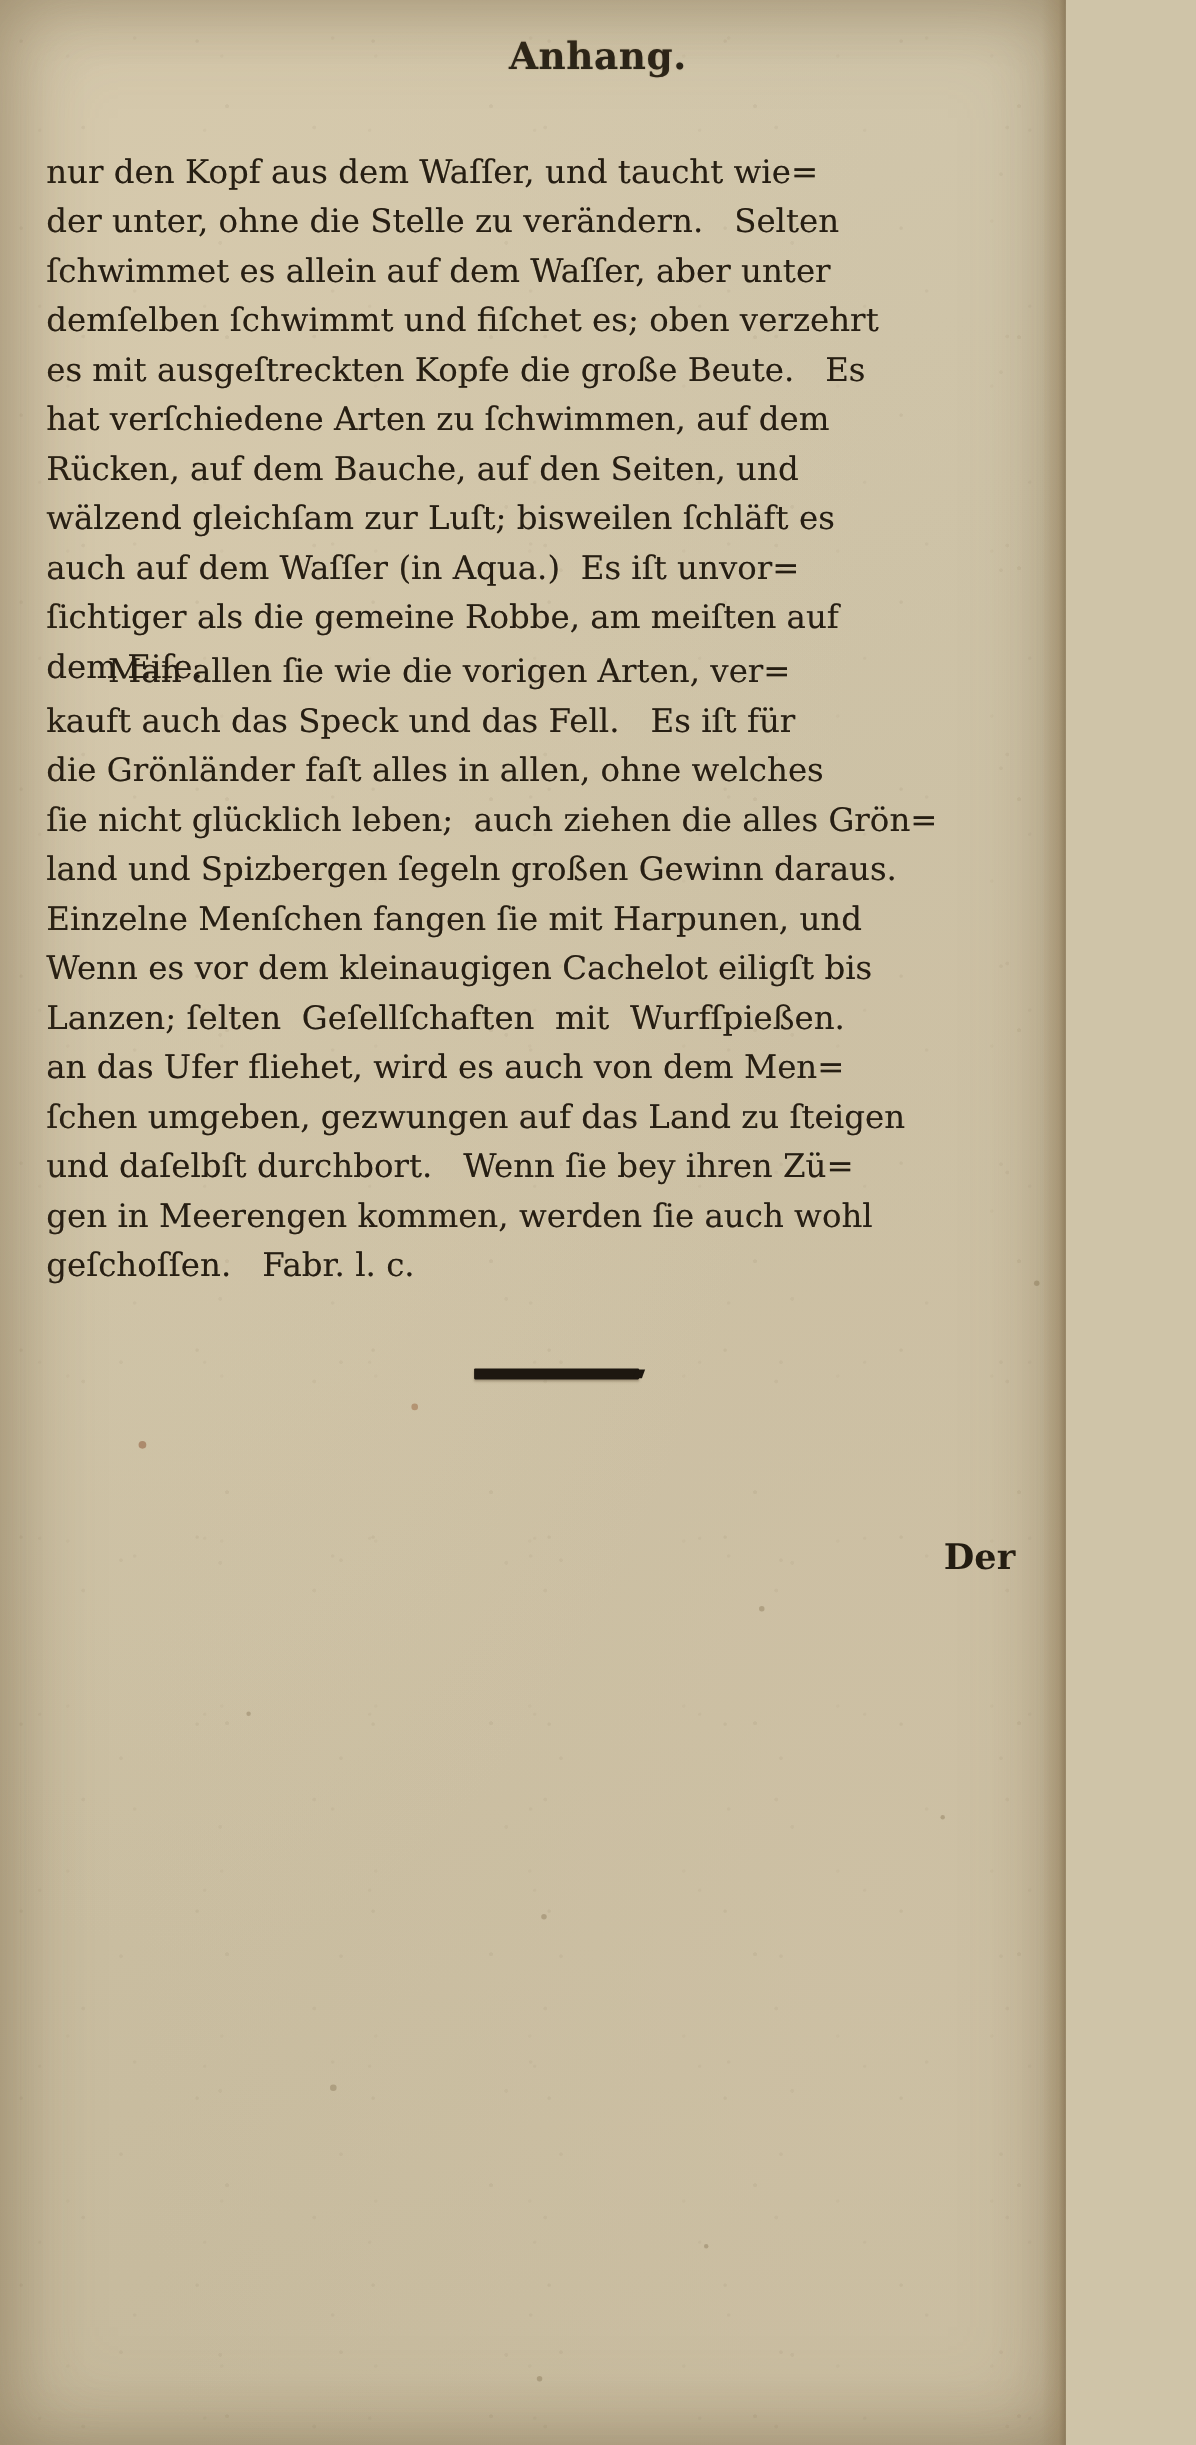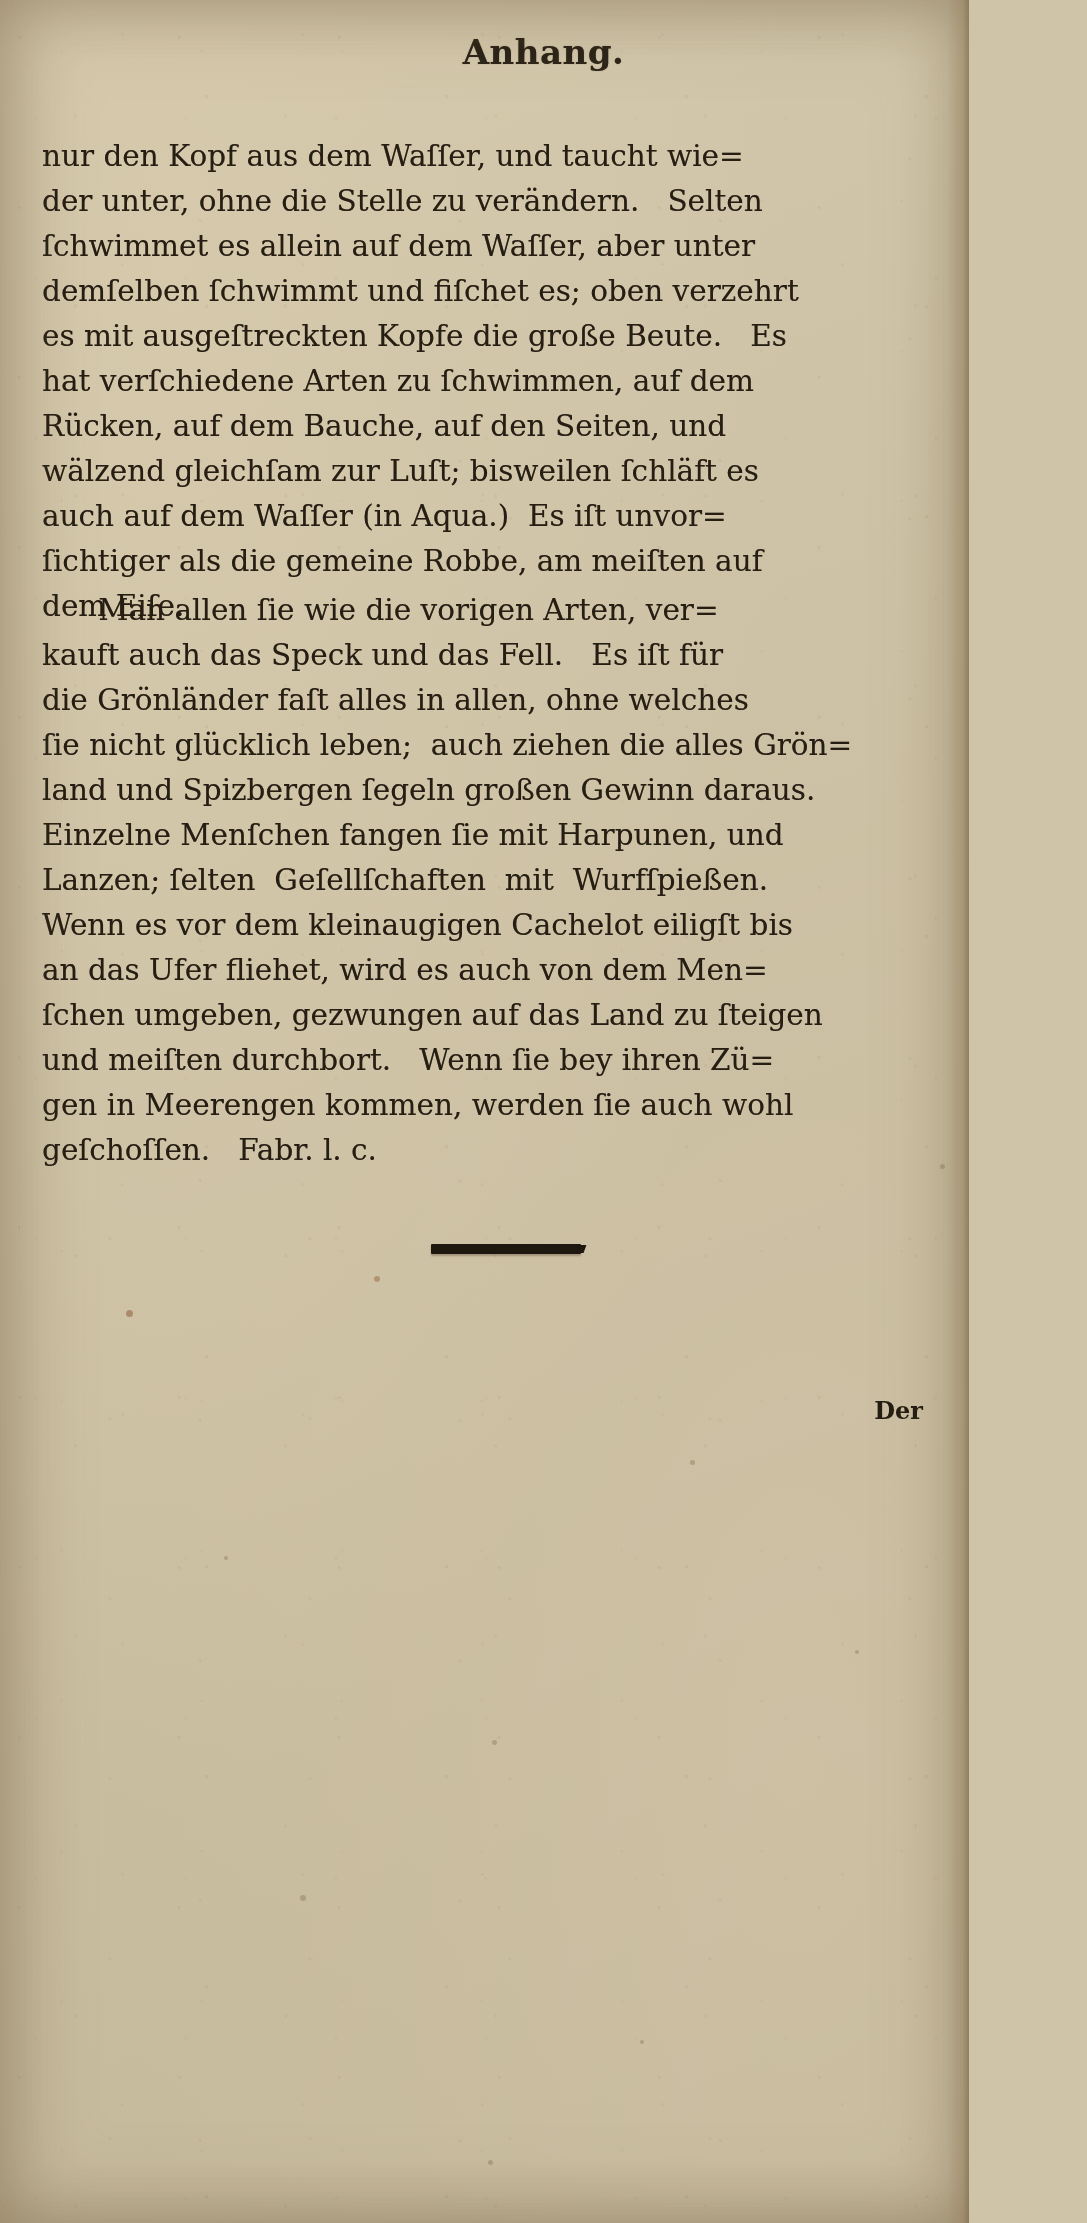--- a/index.html
+++ b/index.html
@@ -142,21 +142,21 @@
     transform: skewX(-20deg);
   }
 
   
   .catchword {
     position: absolute;
     right: 46px;
     top: 1396px;
     font-family: "DejaVu Serif", serif;
     font-weight: bold;
-    font-size: 24px;
+    font-size: 32px;
     color: #241d12;
   }
 
   
   .speck {
     position: absolute;
     border-radius: 50%;
     background: rgba(110,88,55,0.30);
     pointer-events: none;
   }
@@ -198,25 +198,25 @@
     <span class="ln">dem Eiſe.</span>
   </div>
 
   <div class="body-block para" id="para2">
     <span class="ln">      Man allen ſie wie die vorigen Arten, ver=</span>
     <span class="ln">kauft auch das Speck und das Fell.   Es iſt für</span>
     <span class="ln">die Grönländer faſt alles in allen, ohne welches</span>
     <span class="ln">ſie nicht glücklich leben;  auch ziehen die alles Grön=</span>
     <span class="ln">land und Spizbergen ſegeln großen Gewinn daraus.</span>
     <span class="ln">Einzelne Menſchen fangen ſie mit Harpunen, und</span>
+    <span class="ln">Wenn es vor dem kleinaugigen Cachelot eiligſt bis</span>
     <span class="ln">Lanzen; ſelten  Geſellſchaften  mit  Wurfſpießen.</span>
-    <span class="ln">Wenn es vor dem kleinaugigen Cachelot eiligſt bis</span>
     <span class="ln">an das Ufer fliehet, wird es auch von dem Men=</span>
     <span class="ln">ſchen umgeben, gezwungen auf das Land zu ſteigen</span>
-    <span class="ln">und meiſten durchbort.   Wenn ſie bey ihren Zü=</span>
+    <span class="ln">und daſelbſt durchbort.   Wenn ſie bey ihren Zü=</span>
     <span class="ln">gen in Meerengen kommen, werden ſie auch wohl</span>
     <span class="ln">geſchoſſen.   Fabr. l. c.</span>
   </div>
 
   <div class="ornament">
     <div class="bar"></div>
   </div>
 
   <div class="catchword">Der</div>
 

